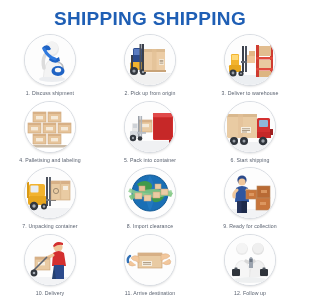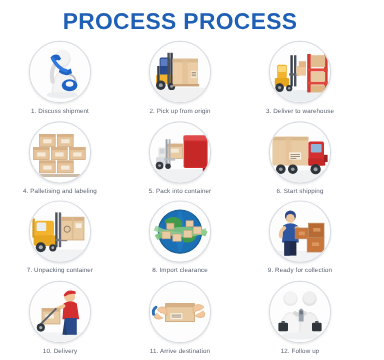--- a/index.html
+++ b/index.html
@@ -72,21 +72,21 @@
     letter-spacing: 0.1px;
     white-space: nowrap;
     font-family: "Liberation Sans", sans-serif;
   }
 </style>
 </head>
 <body>
 
 <div class="infographic">
 
-  <div class="title">PROCESS PROCESS</div>
+  <div class="title">SHIPPING SHIPPING</div>
 
   <div class="grid">
 
     <div class="cell">
       <div class="circle">
         <svg viewBox="0 0 50 50">
           <rect x="0" y="0" width="50" height="50" fill="#fdfdfd"></rect>
           <ellipse cx="27" cy="44" rx="13" ry="3" fill="#dfe3e8" opacity=".6"></ellipse>
           <ellipse cx="27" cy="14" rx="7" ry="7.5" fill="#e9e9e9"></ellipse>
           <ellipse cx="27" cy="13" rx="6" ry="6.5" fill="#f3f3f3"></ellipse>

